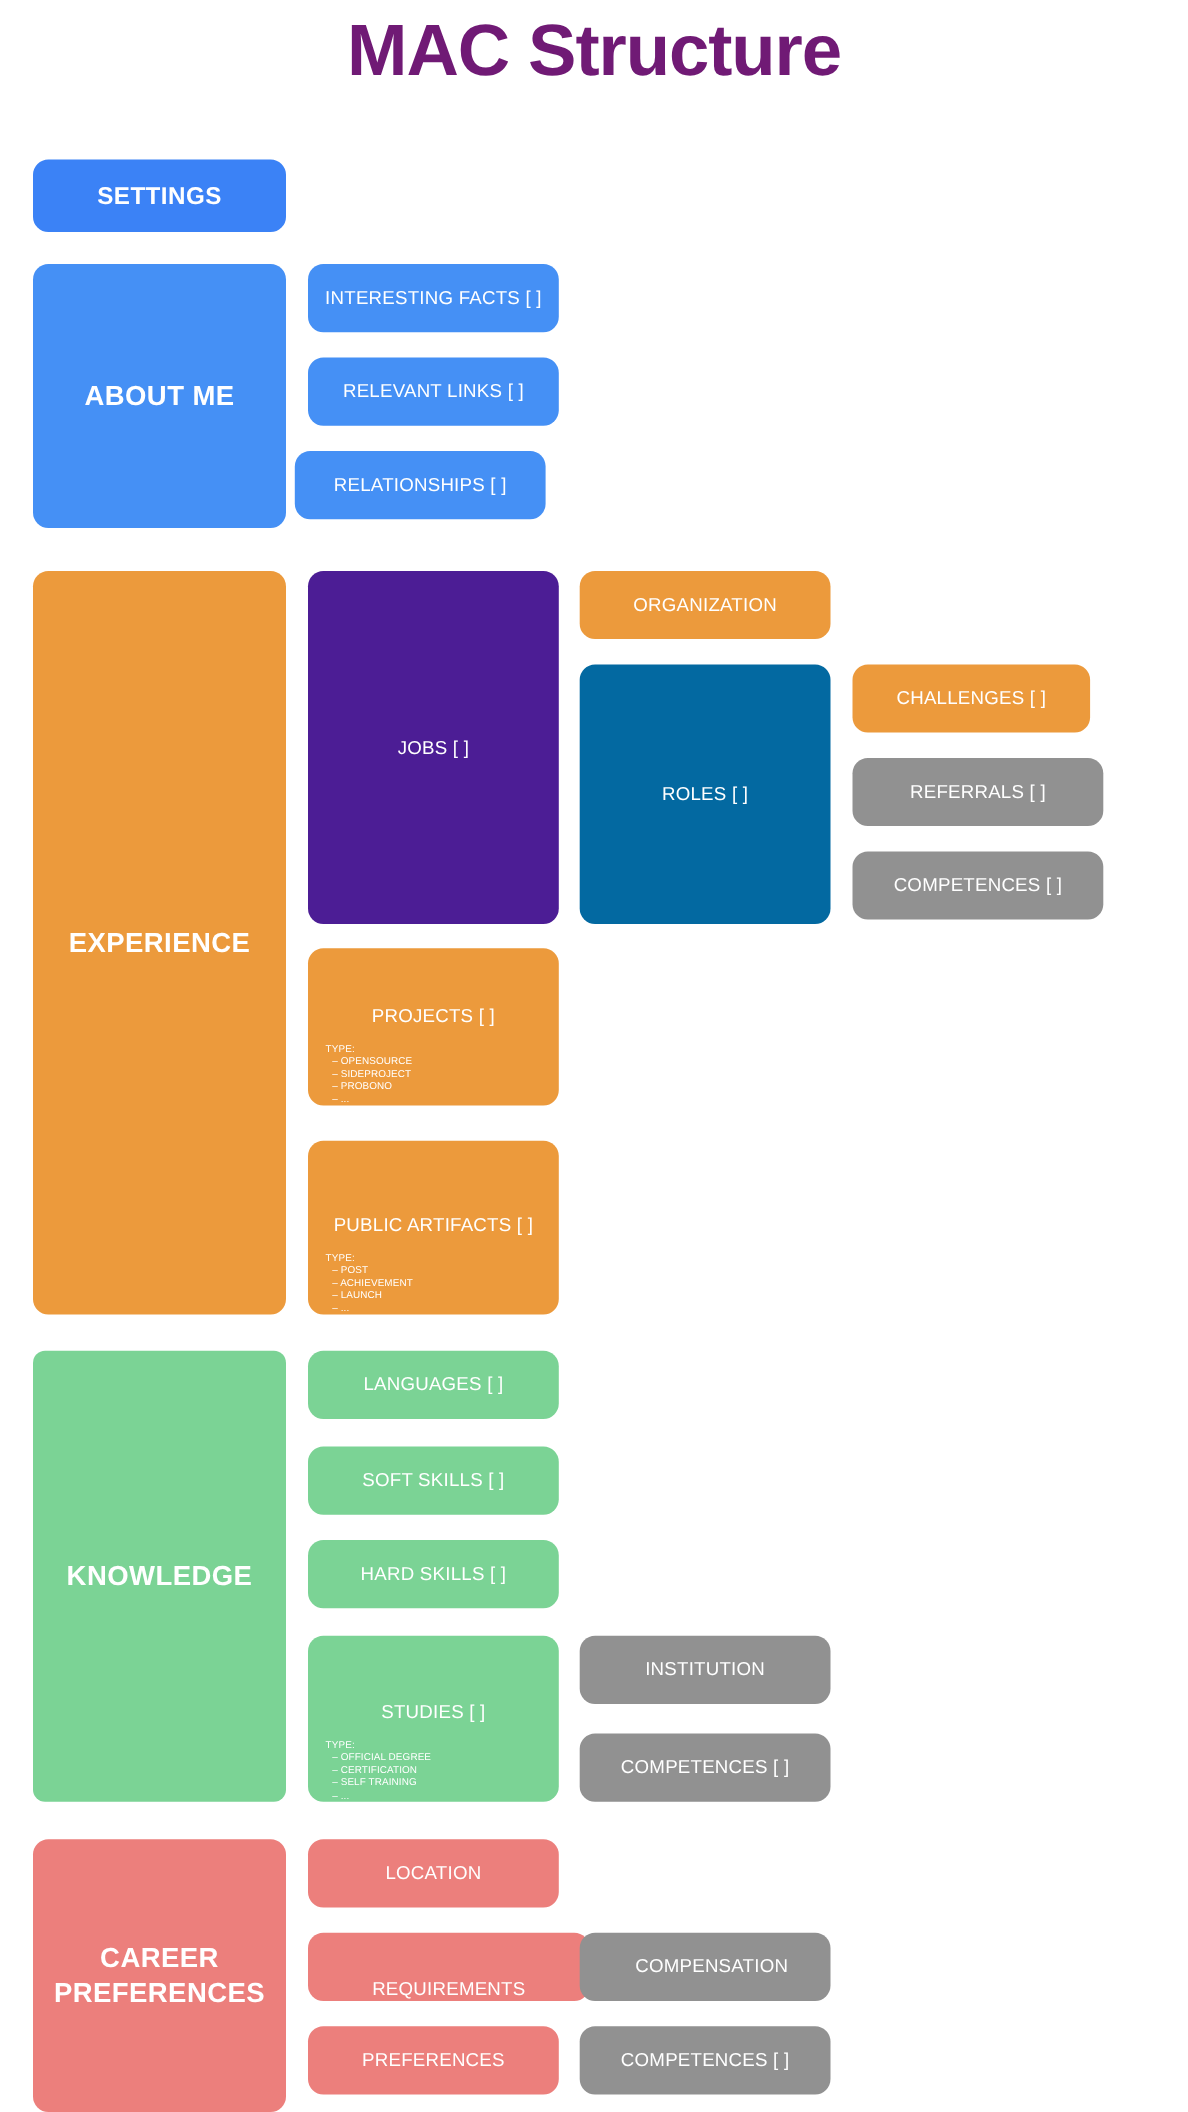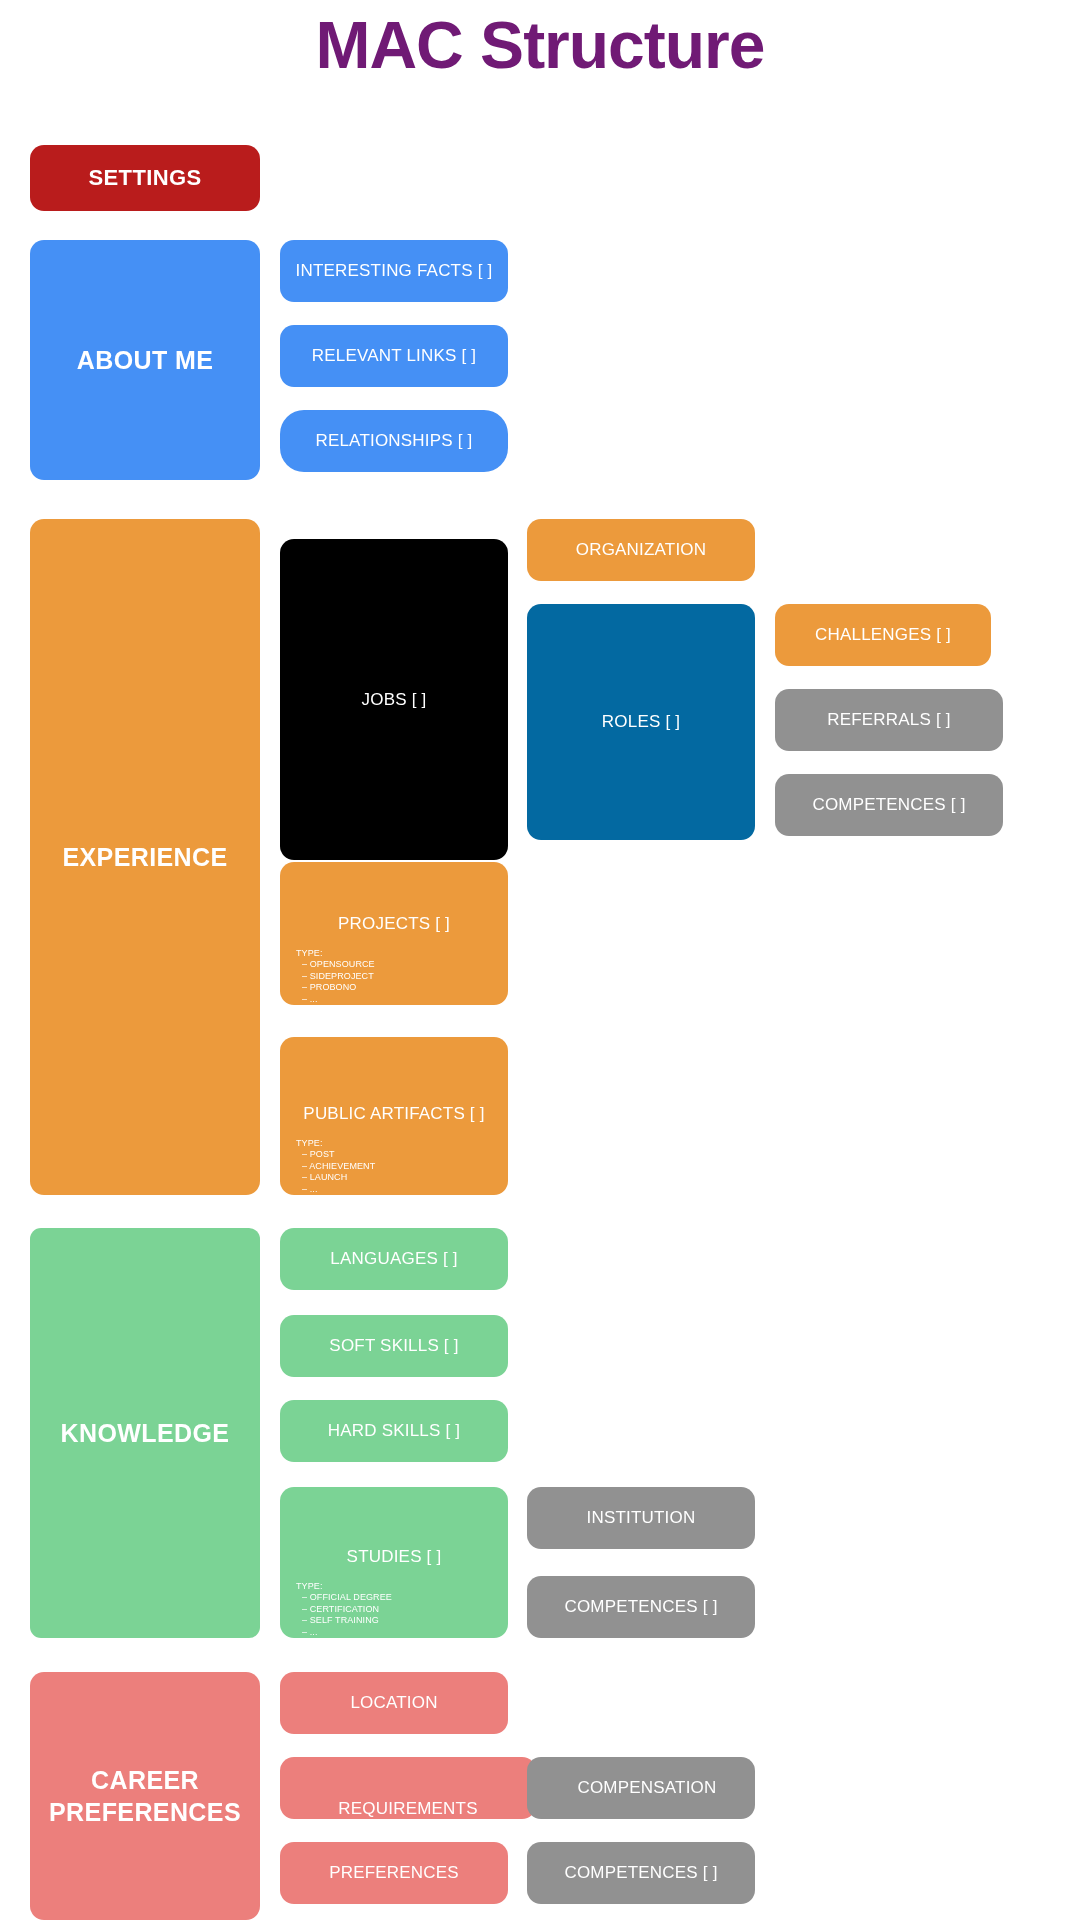--- a/index.html
+++ b/index.html
@@ -92,41 +92,41 @@
     padding-left: 6px;
   }
 </style>
 </head>
 <body>
 
 <div id="page-title">MAC Structure</div>
 
 <div class="canvas">
 
-  <div class="node root small" style="left:30px; top:145px; width:230px; height:66px; background:#b91c1c;">
+  <div class="node root small" style="left:30px; top:145px; width:230px; height:66px; background:#3b82f6;">
     <span class="node-label">SETTINGS</span>
   </div>
 
   <div class="node root" style="left:30px; top:240px; width:230px; height:240px; background:#4590f5;">
     <span class="node-label">ABOUT ME</span>
   </div>
   <div class="node chip" style="left:280px; top:240px; width:228px; height:62px; background:#4590f5;">
     <span class="node-label">INTERESTING FACTS [ ]</span>
   </div>
   <div class="node chip" style="left:280px; top:325px; width:228px; height:62px; background:#4590f5;">
     <span class="node-label">RELEVANT LINKS [ ]</span>
   </div>
-  <div class="node chip" style="left:280px; top:410px; width:228px; height:62px; background:#4590f5;border-radius:24px;">
+  <div class="node chip" style="left:268px; top:410px; width:228px; height:62px; background:#4590f5;">
     <span class="node-label">RELATIONSHIPS [ ]</span>
   </div>
 
   <div class="node root" style="left:30px; top:519px; width:230px; height:676px; background:#ec9a3c;">
     <span class="node-label">EXPERIENCE</span>
   </div>
-  <div class="node chip" style="left:280px; top:519px; width:228px; height:321px; background:#000000;margin-top:20px;">
+  <div class="node chip" style="left:280px; top:519px; width:228px; height:321px; background:#4c1d95;">
     <span class="node-label">JOBS [ ]</span>
   </div>
   <div class="node chip" style="left:527px; top:519px; width:228px; height:62px; background:#ec9a3c;">
     <span class="node-label">ORGANIZATION</span>
   </div>
   <div class="node chip" style="left:527px; top:604px; width:228px; height:236px; background:#0369a1;">
     <span class="node-label">ROLES [ ]</span>
   </div>
   <div class="node chip" style="left:775px; top:604px; width:216px; height:62px; background:#ec9a3c;">
     <span class="node-label">CHALLENGES [ ]</span>

